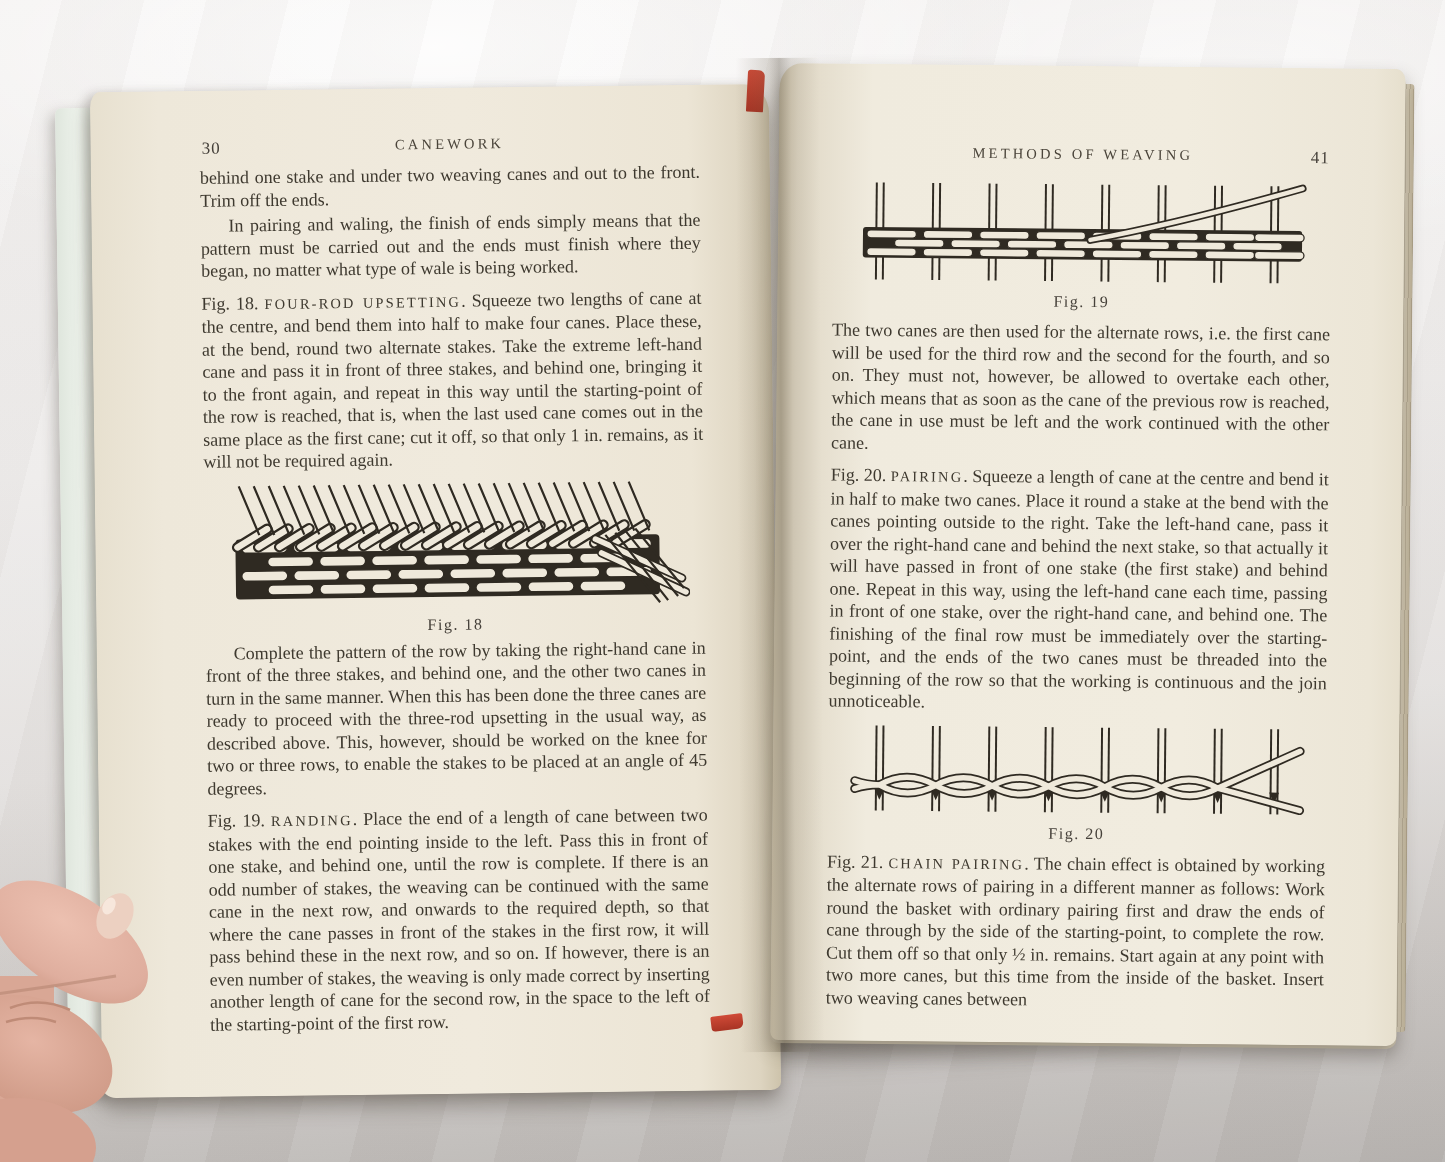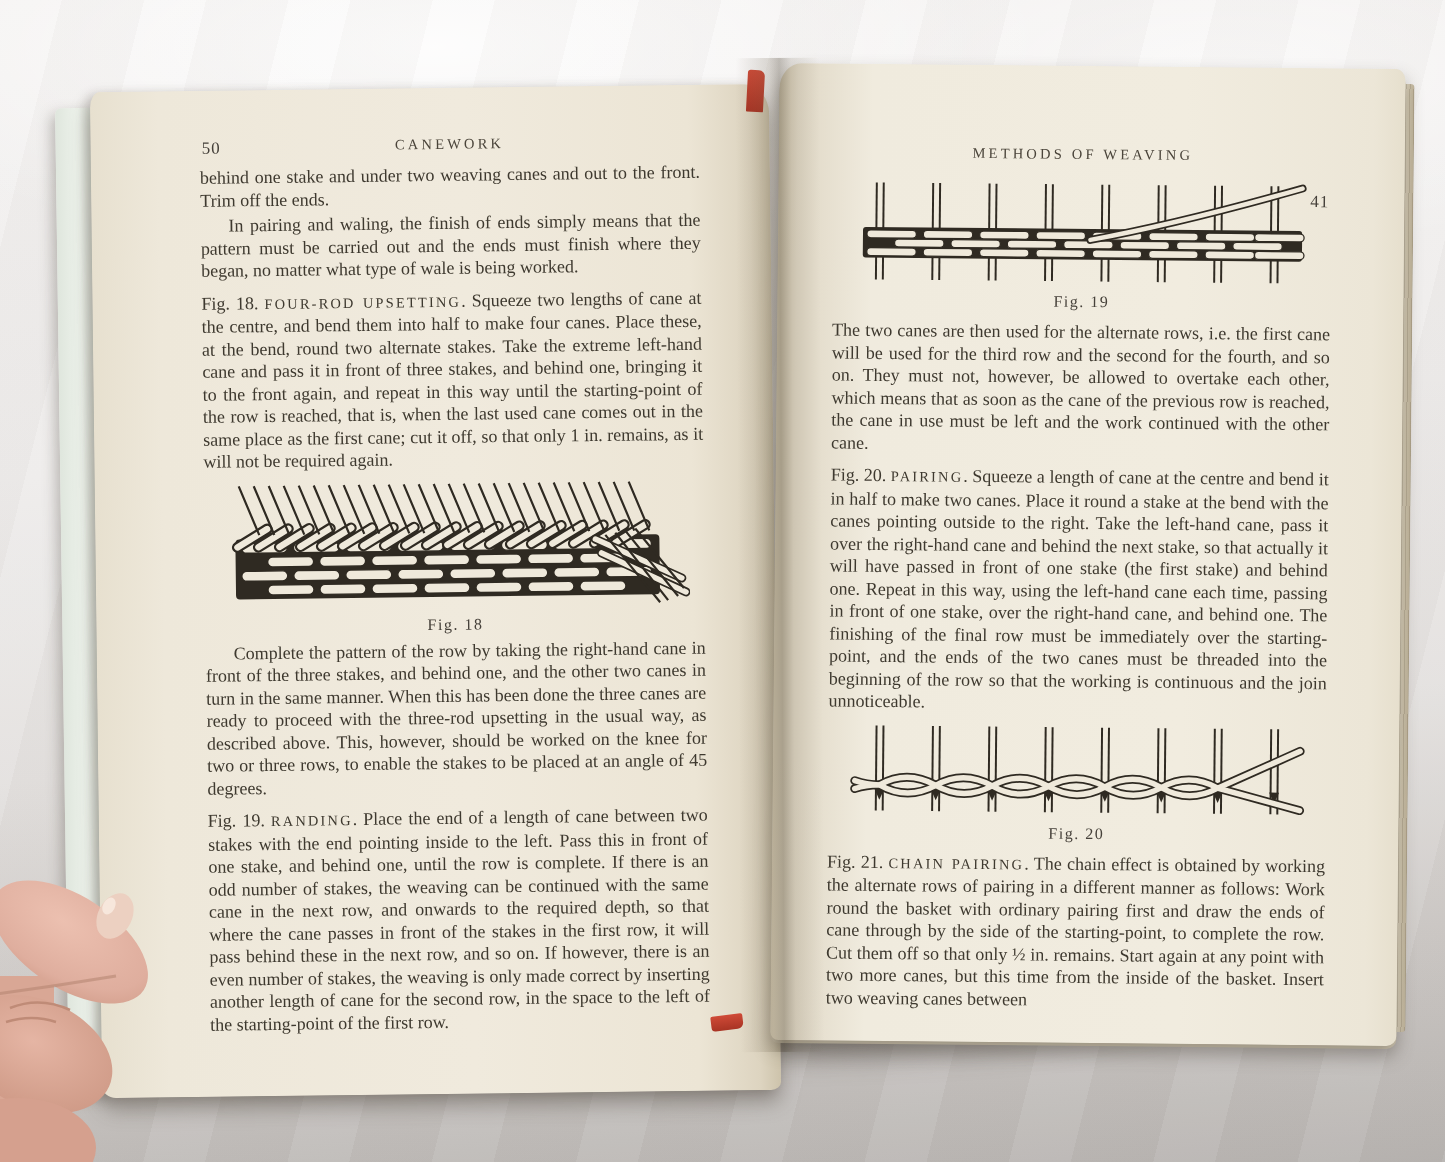--- a/index.html
+++ b/index.html
@@ -63,21 +63,21 @@
   }
   .hand{position:absolute;left:-4px;top:826px;width:236px;height:336px;z-index:20;}
 
   
   .text-col{position:relative;}
   .page-left .text-col{padding:48px 0 0 109px;width:500px;}
   .page-right .text-col{padding:80px 0 0 55px;width:498px;}
   .page-head{position:relative;height:22px;margin-bottom:6px;}
   .page-num{position:absolute;top:0;font-size:17px;letter-spacing:1px;color:#45403六;color:#45403a;}
   .page-left .page-num{left:2px;}
-  .page-right .page-num{right:2px;margin-top:44px;}
+  .page-right .page-num{right:2px;}
   .running-head{display:block;text-align:center;font-size:14.5px;letter-spacing:3.2px;color:#4a443a;}
   .bk-para{
     margin:3px 0 0 0;font-size:18px;line-height:22.5px;text-align:justify;
     color:#3e392f;
   }
   .bk-para.indent{text-indent:1.55em;}
   .bk-para.space{margin-top:10px;}
   .bk-para .i{}
   .bk-para .sc{font-size:.8em;letter-spacing:2.2px;text-transform:uppercase;}
   .bk-figure{margin:10px 0 2px 0;text-align:center;}
@@ -87,21 +87,21 @@
 </head>
 <body>
 
 <div class="book-shadow"></div>
 <div class="cover-strip"></div>
 <div class="edge-stack"></div>
 
 <div class="page page-left">
   <div class="text-col">
     <div class="page-head">
-      <span class="page-num">50</span>
+      <span class="page-num">30</span>
       <span class="running-head">CANEWORK</span>
     </div>
     <div id="left-col">
         <p class="bk-para"><span>behind one stake and under </span><span class="i">two</span><span> weaving canes and out to the front. Trim off the ends.</span></p>
         <p class="bk-para indent"><span>In pairing and waling, the finish of ends simply means that the pattern must be carried out and the ends must finish where they began, no matter what type of wale is being worked.</span></p>
         <p class="bk-para space"><span>Fig. 18. </span><span class="sc">four-rod upsetting</span><span>. Squeeze two lengths of cane at the centre, and bend them into half to make four canes. Place these, at the bend, round two alternate stakes. Take the extreme left-hand cane and pass it in front of three stakes, and behind one, bringing it to the front again, and repeat in this way until the starting-point of the row is reached, that is, when the last used cane comes out in the same place as the first cane; cut it off, so that only 1 in. remains, as it will not be required again.</span></p>
         <figure class="bk-figure" id="fig18">
     <svg width="470" height="130" viewBox="0 0 470 130">
       <defs>
         <rect id="cap18" width="46" height="10" rx="5" fill="#efe9db" stroke="#2f2a22" stroke-width="1.4"></rect>

